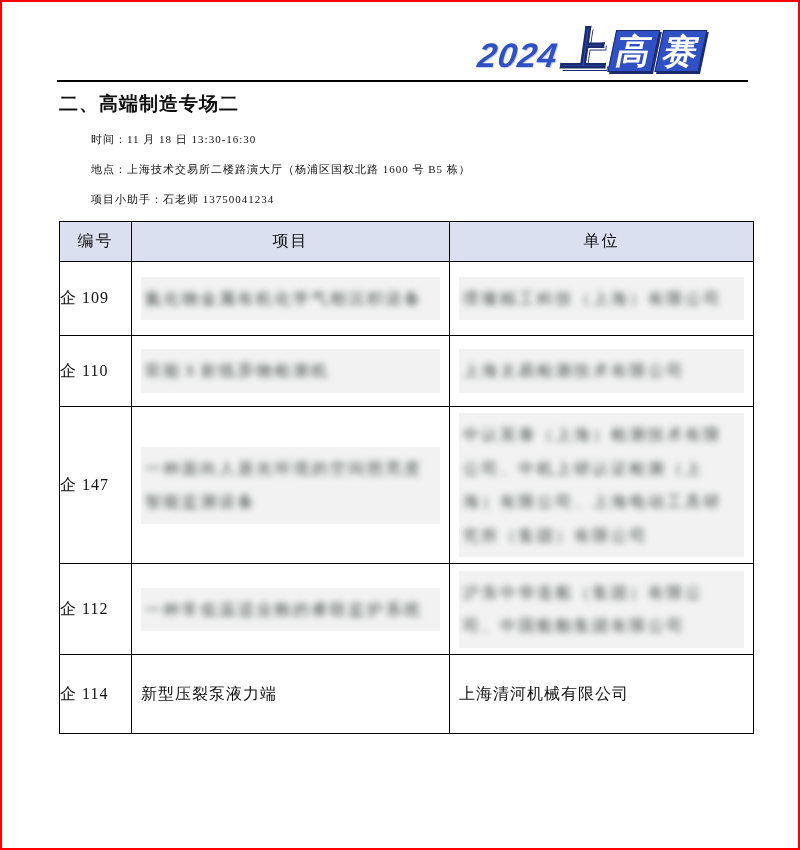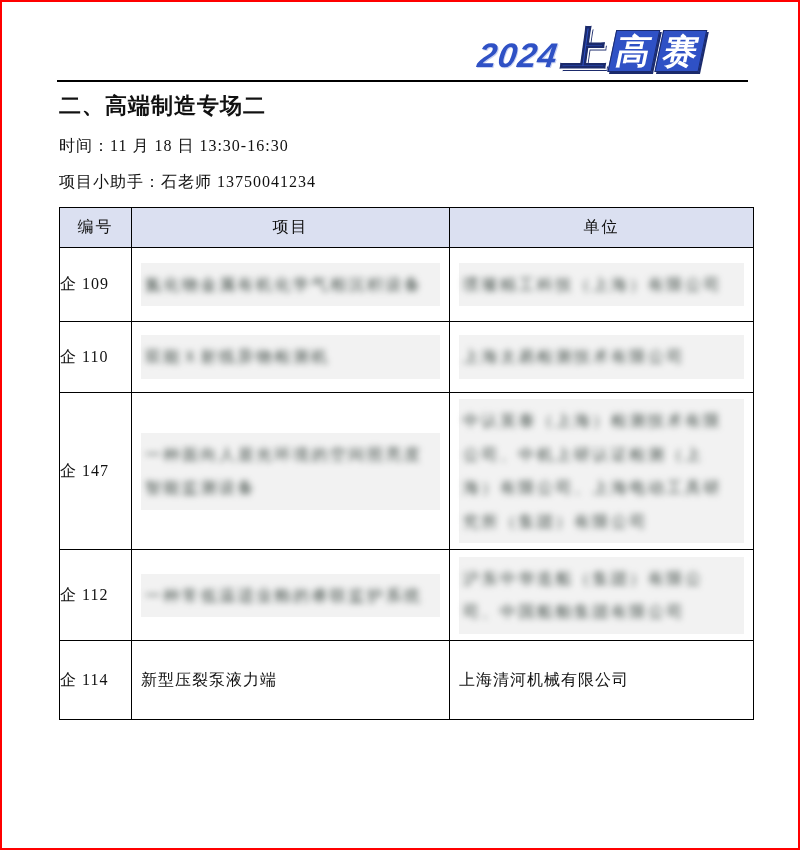--- a/index.html
+++ b/index.html
@@ -64,28 +64,29 @@
     position: absolute;
     left: 55px;
     right: 50px;
     bottom: 0;
     border-bottom: 2px solid #000;
   }
   
   .content { padding: 0 50px 0 57px; }
   .section-title {
     margin-top: 9px;
-    font-size: 22px;
+    font-size: 19px;
     font-weight: bold;
     letter-spacing: 1px;
   }
   .info-line {
-    font-size: 16px;
+    font-size: 11px;
     margin-top: 15px;
     letter-spacing: 1px;
+    margin-left: 32px;
   }
   
   table.schedule {
     border-collapse: collapse;
     width: 694px;
     margin-top: 14px;
     table-layout: fixed;
   }
   table.schedule th, table.schedule td {
     border: 1px solid #000;
@@ -130,20 +131,21 @@
       <span class="logo-block">高</span>
       <span class="logo-block">赛</span>
     </div>
     <div class="band-rule"></div>
   </div>
 
   <div class="content">
 
     <div class="section-title">二、高端制造专场二</div>
     <div class="info-line">时间：11 月 18 日 13:30-16:30</div>
+    <div class="info-line">地点：上海技术交易所二楼路演大厅（杨浦区国权北路 1600 号 B5 栋）</div>
     <div class="info-line">项目小助手：石老师 13750041234</div>
 
     <table class="schedule">
       <colgroup>
           <col class="c-num">
           <col class="c-project">
           <col class="c-unit">
         </colgroup>
       <thead>
         <tr>

